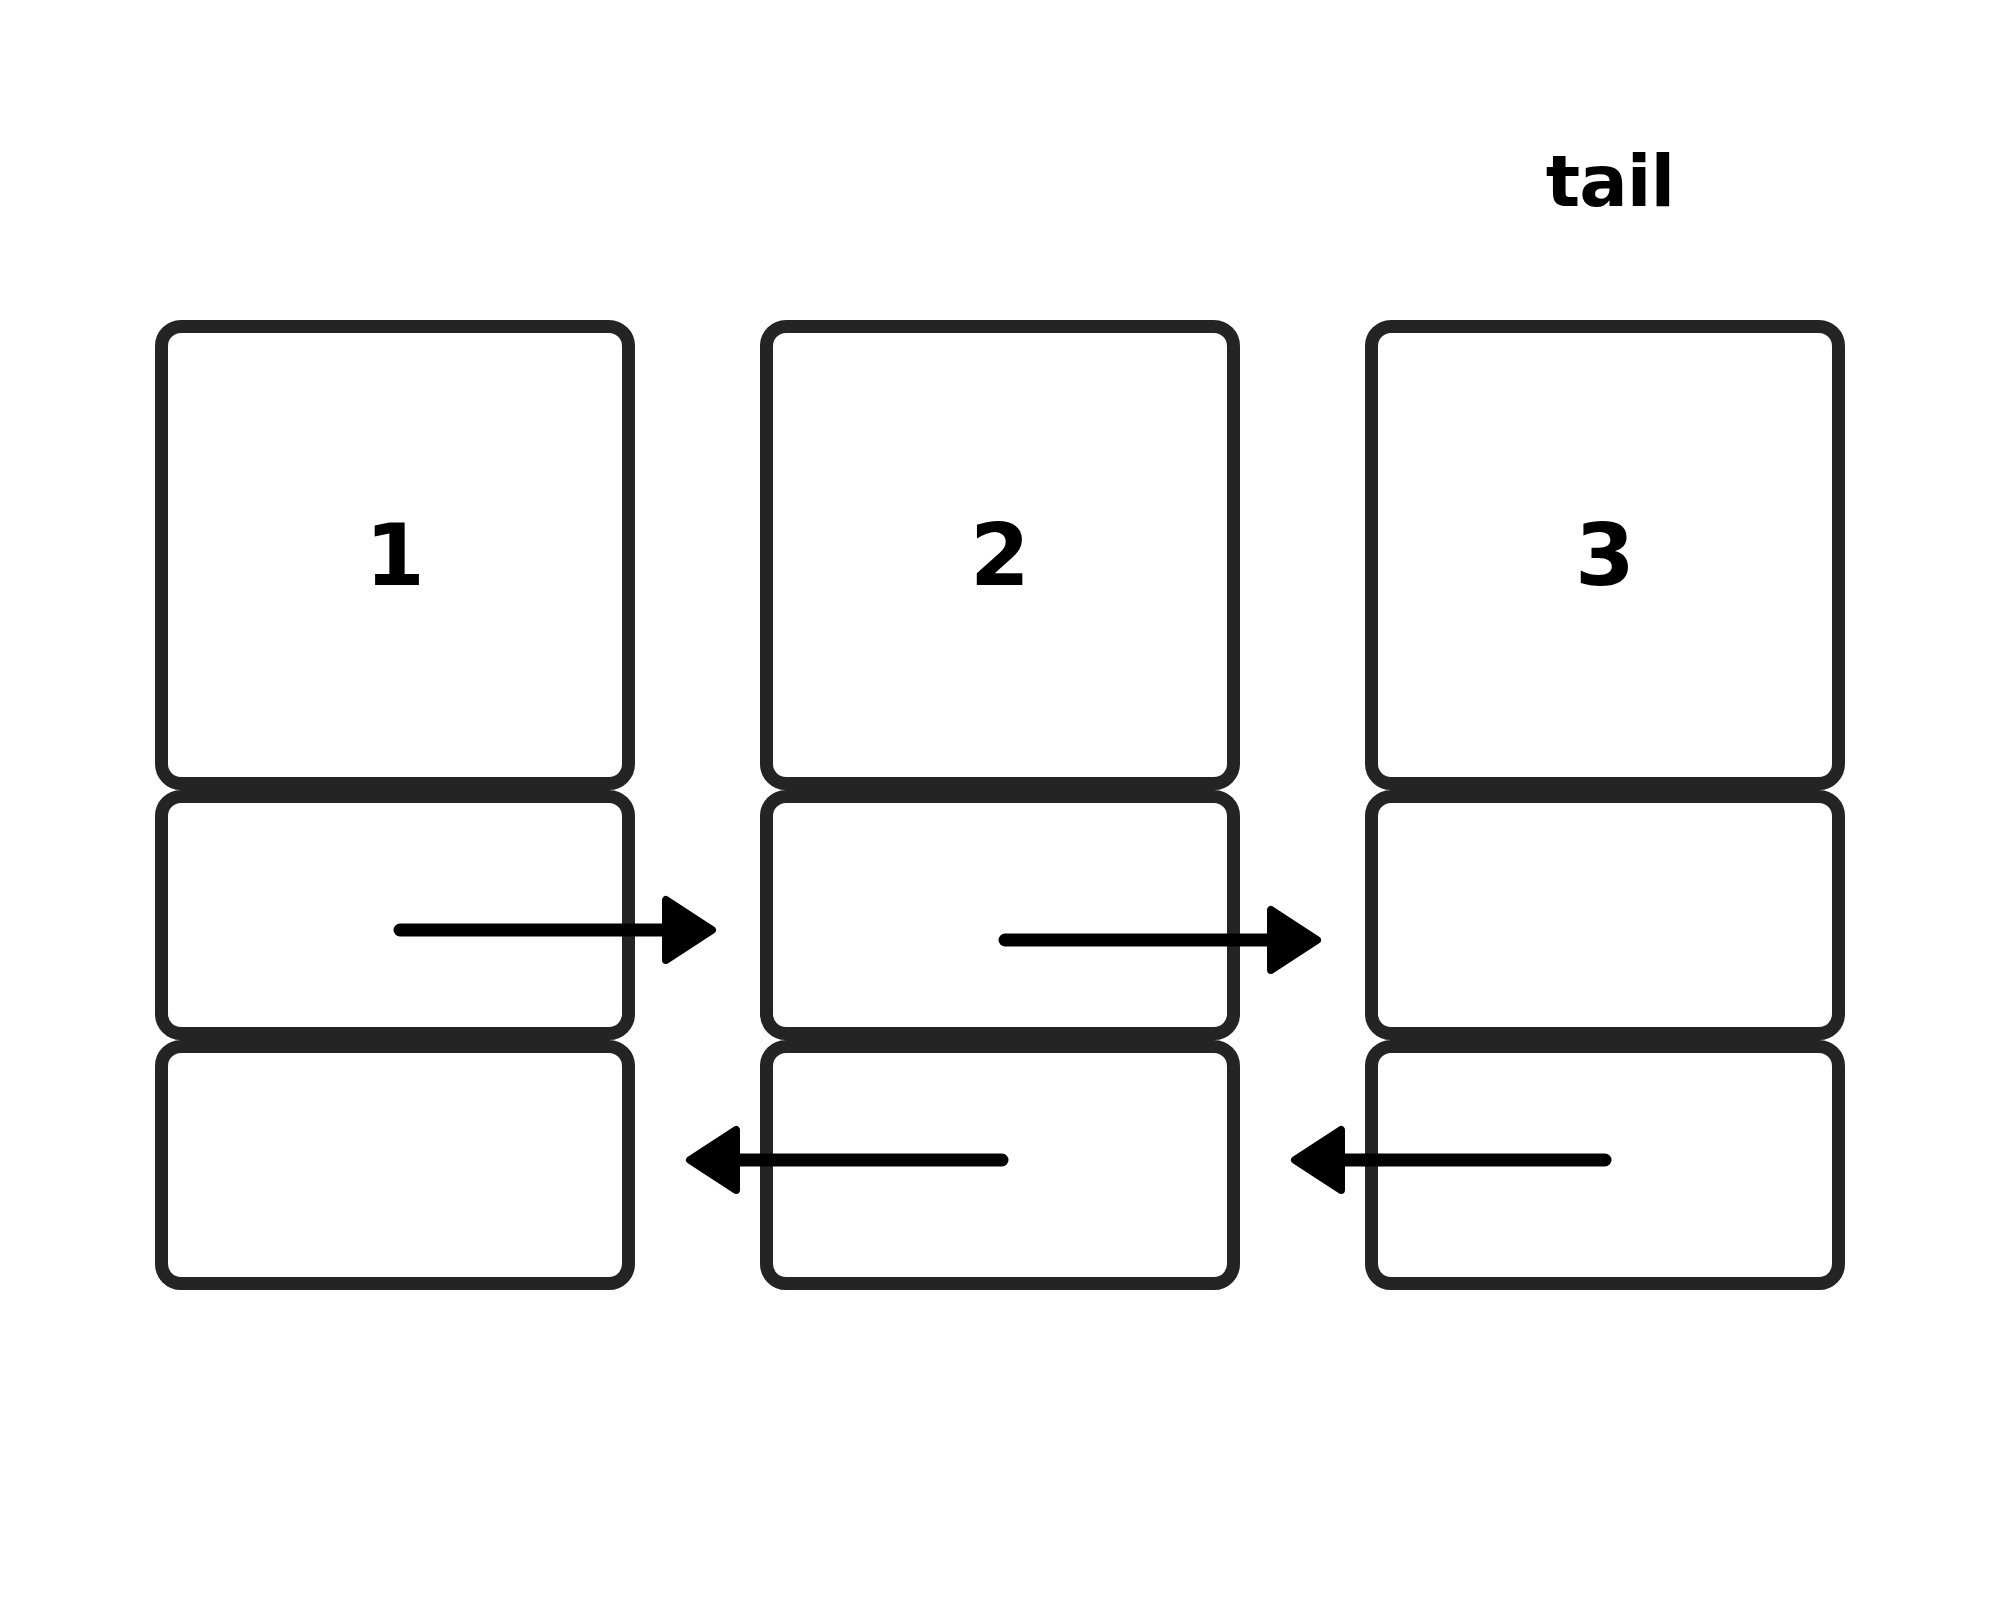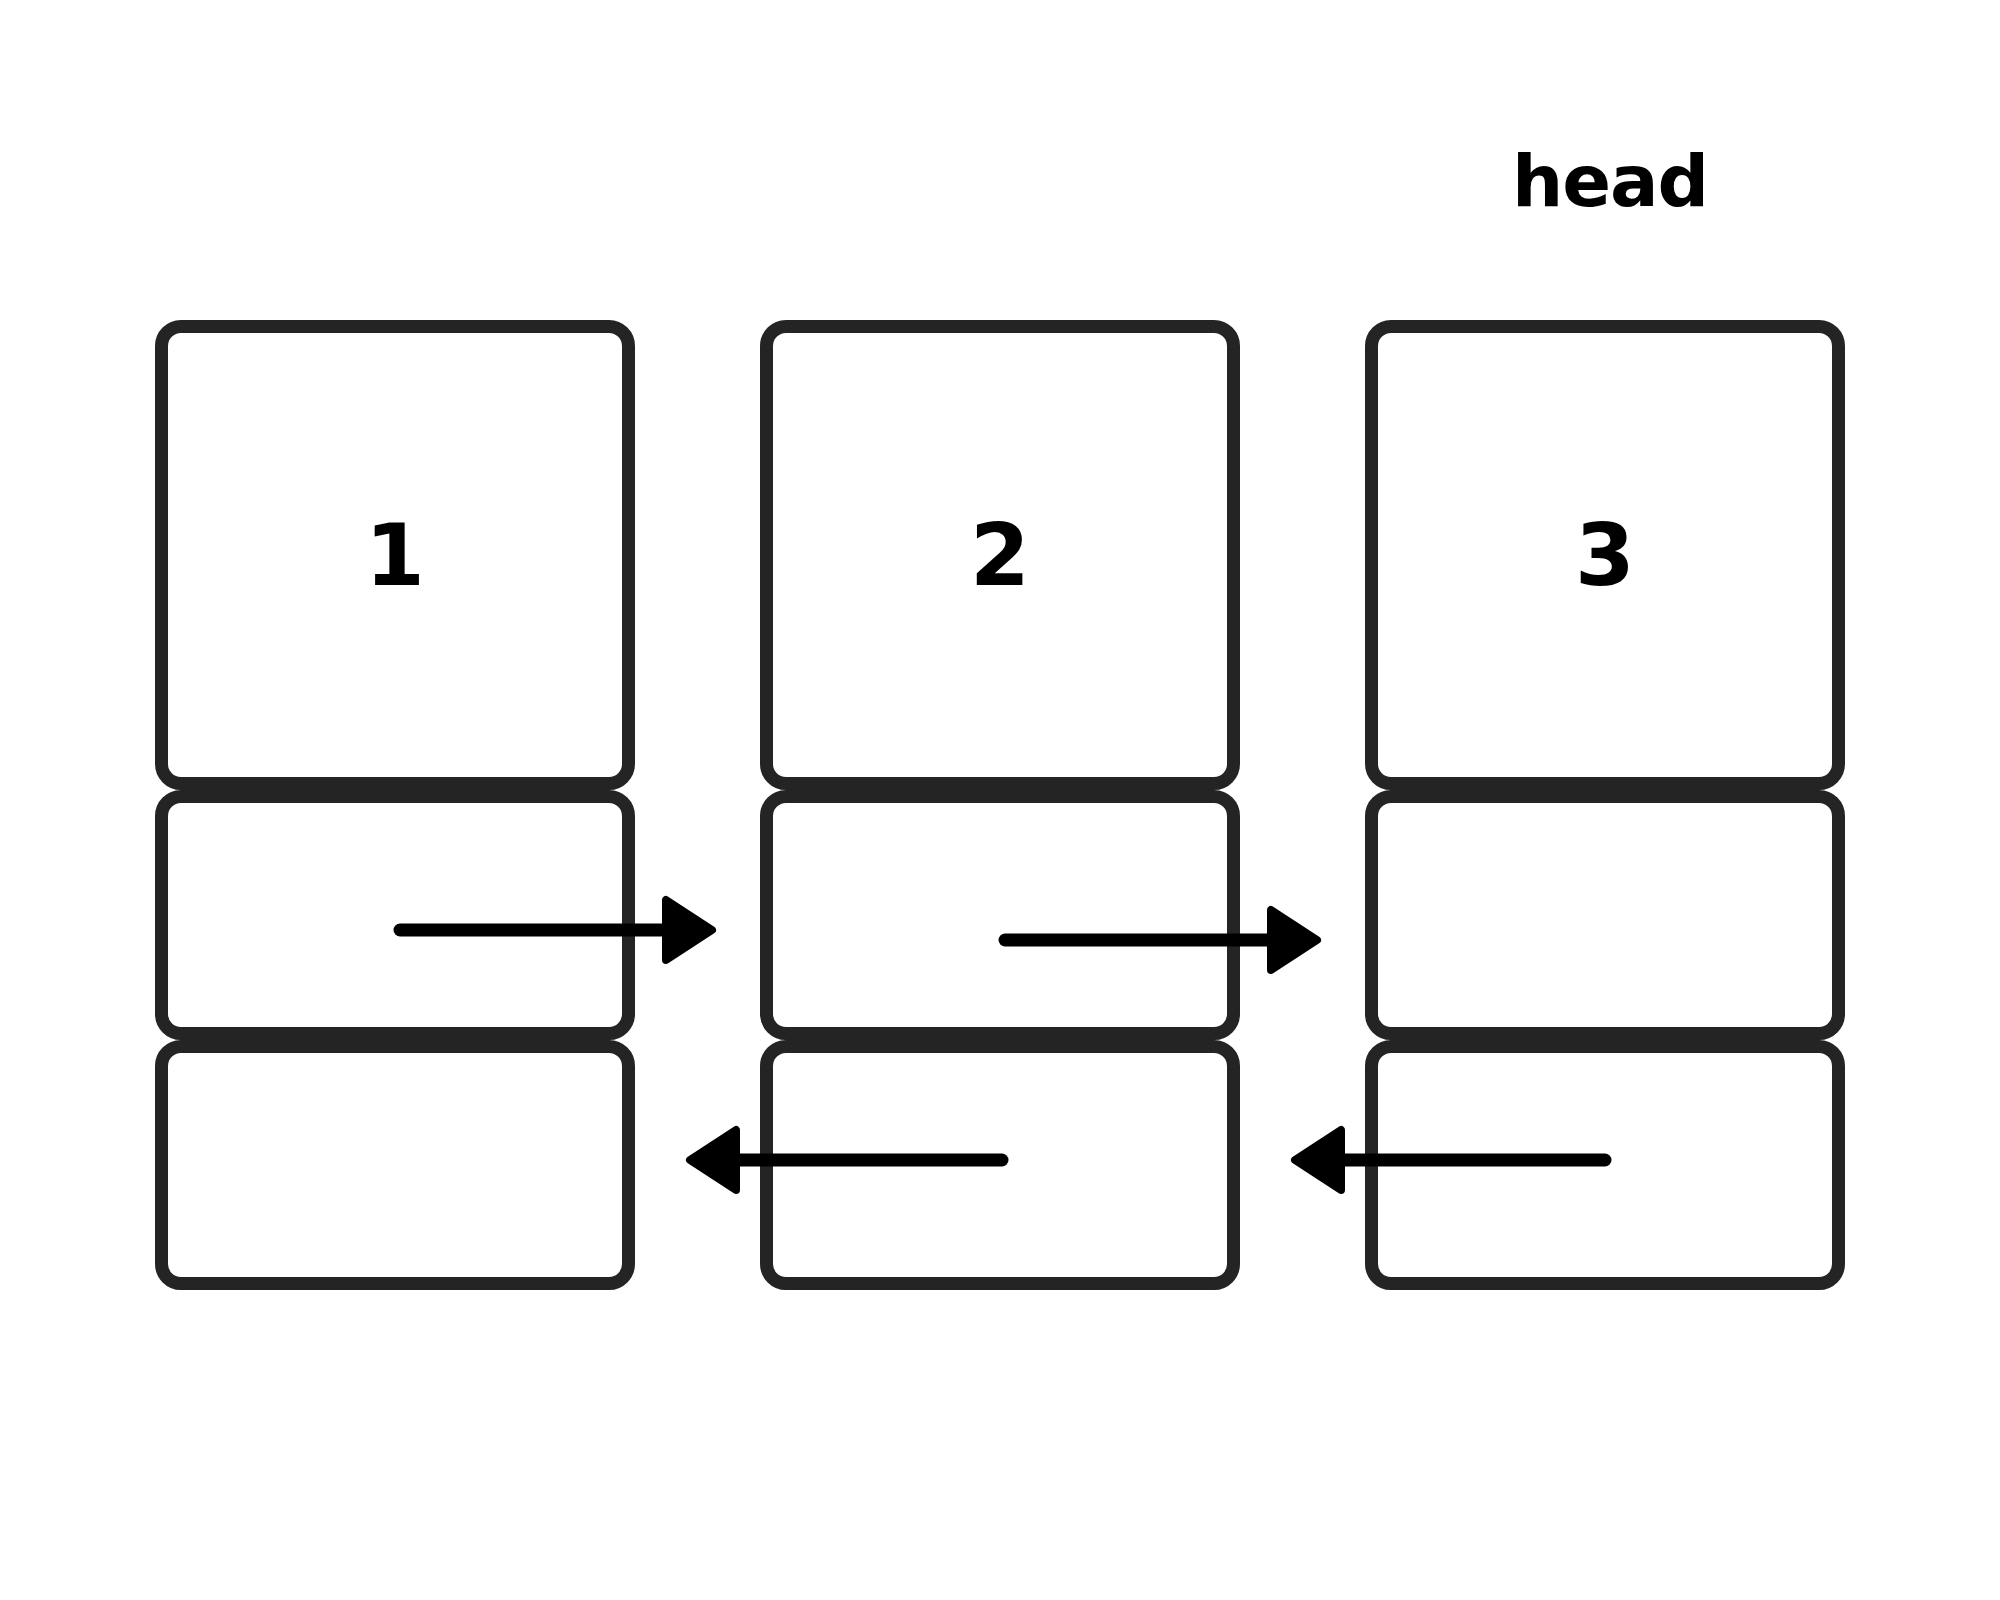--- a/index.html
+++ b/index.html
@@ -54,21 +54,21 @@
     height: 1600px;
     pointer-events: none;
   }
 </style>
 </head>
 <body>
 
 <div id="canvas">
 
   <div class="endpoint-label" style="left: 1360px; top: 145px; width: 500px;">
-    <span>head</span>
+    <span>tail</span>
   </div>
 
   <div class="node">
     <div class="cell cell-value" style="left: 155px; top: 320px; width: 480px; height: 470px; border-color: rgb(36, 36, 36);">
       <span>1</span>
     </div>
     <div class="cell" style="left: 155px; top: 790px; width: 480px; height: 250px; border-color: rgb(36, 36, 36);"></div>
     <div class="cell" style="left: 155px; top: 1040px; width: 480px; height: 250px; border-color: rgb(36, 36, 36);"></div>
   </div>
 

